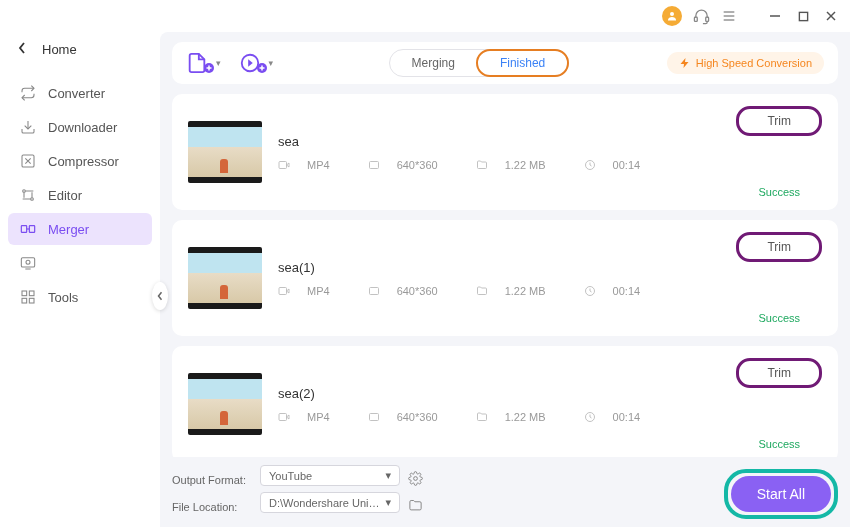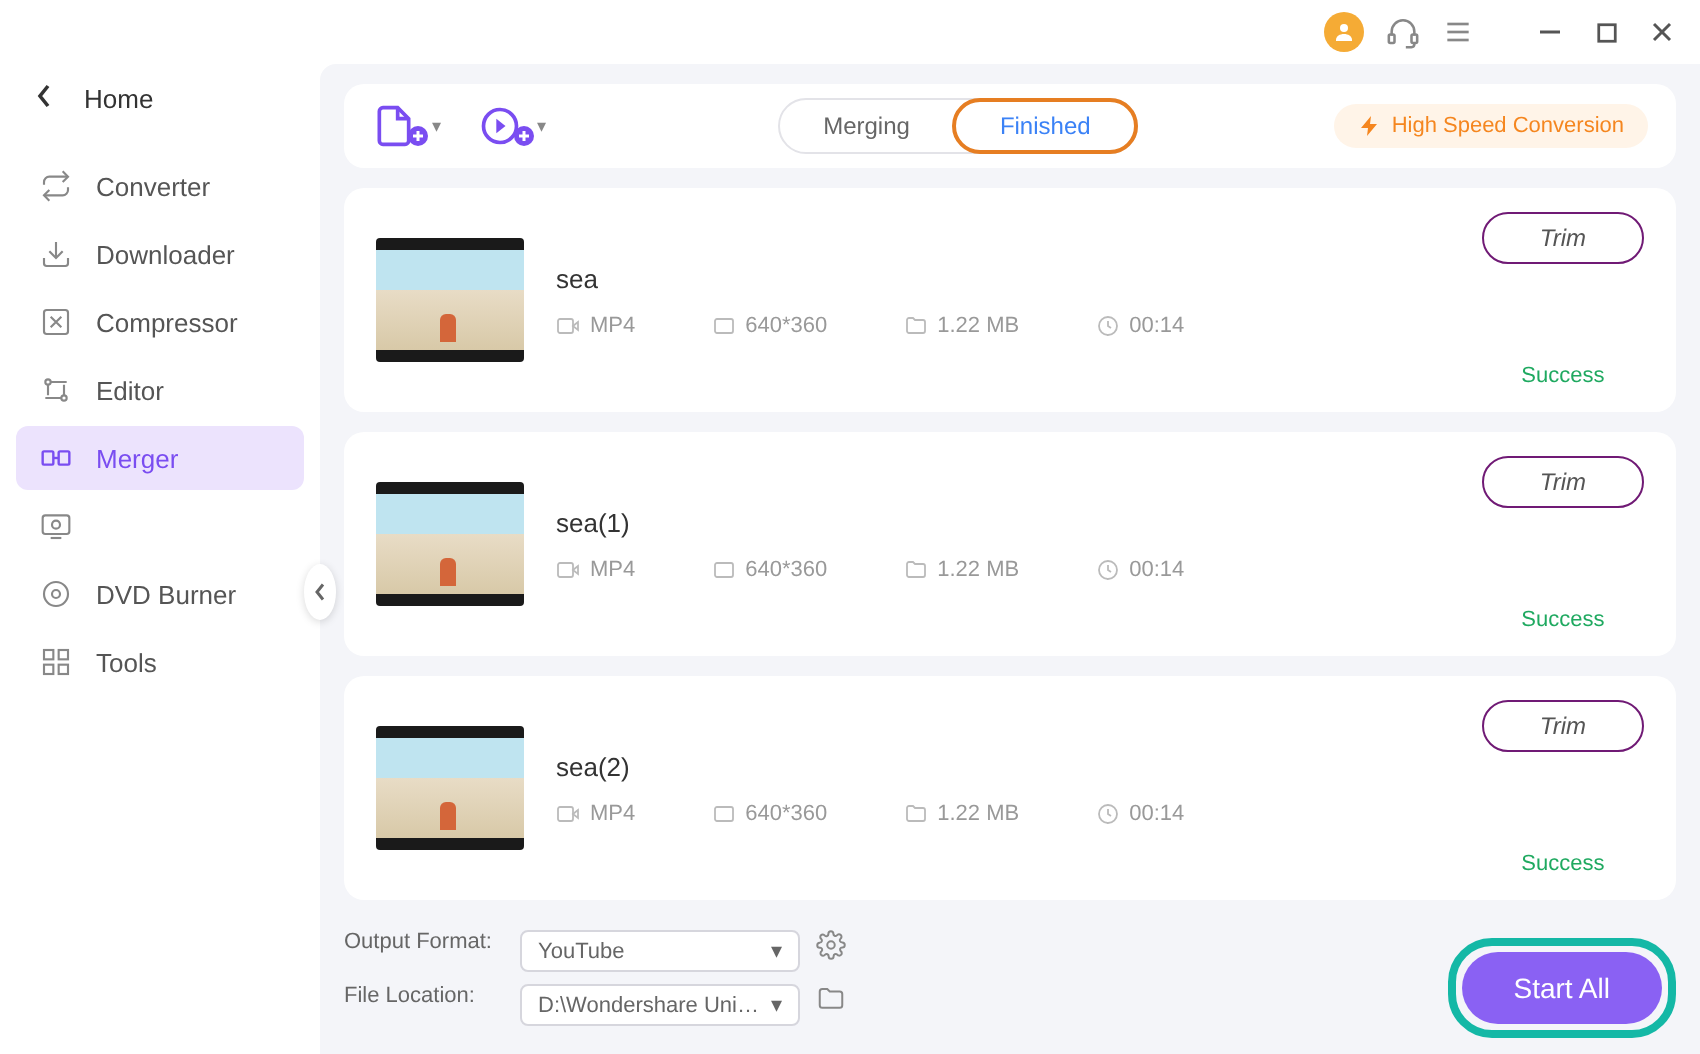--- a/index.html
+++ b/index.html
@@ -38,28 +38,28 @@
 
 .hs-badge { background: #fff4e8; color: #f5861f; font-size: 11px; padding: 5px 12px; border-radius: 14px; display: flex; align-items: center; gap: 5px; margin-left: auto; }
 
 .file-list { flex: 1; overflow-y: auto; }
 .file-card { background: #fff; border-radius: 10px; padding: 12px 16px; margin-bottom: 10px; display: flex; align-items: center; gap: 16px; }
 .thumb { width: 74px; height: 50px; background: linear-gradient(to bottom, #bfe4f0 0%, #bfe4f0 40%, #e8dcc6 40%, #d8c9a8 100%); border-radius: 2px; border-top: 6px solid #1a1a1a; border-bottom: 6px solid #1a1a1a; position: relative; box-sizing: content-box; }
 .thumb::after { content: ''; position: absolute; left: 32px; bottom: 4px; width: 8px; height: 14px; background: #d4663a; border-radius: 3px 3px 0 0; }
 .file-info { flex: 1; }
 .file-name { font-size: 13px; color: #333; margin-bottom: 10px; }
 .file-meta { display: flex; align-items: center; gap: 38px; font-size: 11px; color: #999; }
-.file-meta .meta-item { display: flex; align-items: center; gap: 5px; }
+.file-meta .meta-item { display: flex; align-items: center; gap: 17px; }
 .file-actions { display: flex; flex-direction: column; align-items: center; gap: 6px; }
-.trim-btn { border: 1px solid #701a75; background: #fff; color: #555; font-size: 12px; padding: 5px 28px; border-radius: 14px; cursor: pointer; font-style: italic; }
+.trim-btn { border: 3px solid #701a75; background: #fff; color: #555; font-size: 12px; padding: 5px 28px; border-radius: 14px; cursor: pointer; }
 .status-text { font-size: 11px; color: #1fa960; margin-top: 44px; }
 
 .footer { padding-top: 8px; display: flex; align-items: flex-end; }
 .footer-left { flex: 1; font-size: 11px; color: #666; }
-.footer-row { display: flex; align-items: flex-start; gap: 8px; margin-bottom: 6px; }
+.footer-row { display: flex; align-items: flex-end; gap: 8px; margin-bottom: 6px; }
 .footer-row .flabel { width: 80px; }
 .footer-row .fselect { border: 1px solid #d6d6dd; background: #fff; border-radius: 4px; padding: 3px 8px; width: 140px; display: flex; align-items: center; justify-content: space-between; font-size: 11px; cursor: pointer; }
 .footer-row .ficon { width: 16px; color: #888; cursor: pointer; }
 
 .start-all-wrapper { border: 4px solid #14b8a6; border-radius: 22px; padding: 3px; }
 .start-all { background: #8a61f3; color: #fff; border: none; font-size: 14px; padding: 10px 26px; border-radius: 18px; cursor: pointer; }
 
 svg { display: block; }
 </style>
 </head>
@@ -168,29 +168,20 @@
       <span>Merger</span>
     </div>
     <div class="nav-item">
       <span class="nav-icon">
           <svg width="16" height="16" viewBox="0 0 24 24" fill="none" stroke="currentColor" stroke-width="1.6">
             <rect x="2" y="4" width="20" height="14" rx="2"></rect>
             <circle cx="12" cy="11" r="3"></circle>
             <line x1="8" y1="21" x2="16" y2="21"></line>
           </svg>
         </span>
-    </div>
-    <div class="nav-item">
-      <span class="nav-icon">
-          <svg width="16" height="16" viewBox="0 0 24 24" fill="none" stroke="currentColor" stroke-width="1.6">
-            <circle cx="12" cy="12" r="9"></circle>
-            <circle cx="12" cy="12" r="3"></circle>
-          </svg>
-        </span>
-      <span>DVD Burner</span>
     </div>
     <div class="nav-item">
       <span class="nav-icon">
           <svg width="16" height="16" viewBox="0 0 24 24" fill="none" stroke="currentColor" stroke-width="1.6">
             <rect x="3" y="3" width="7" height="7"></rect>
             <rect x="14" y="3" width="7" height="7"></rect>
             <rect x="3" y="14" width="7" height="7"></rect>
             <rect x="14" y="14" width="7" height="7"></rect>
           </svg>
         </span>

